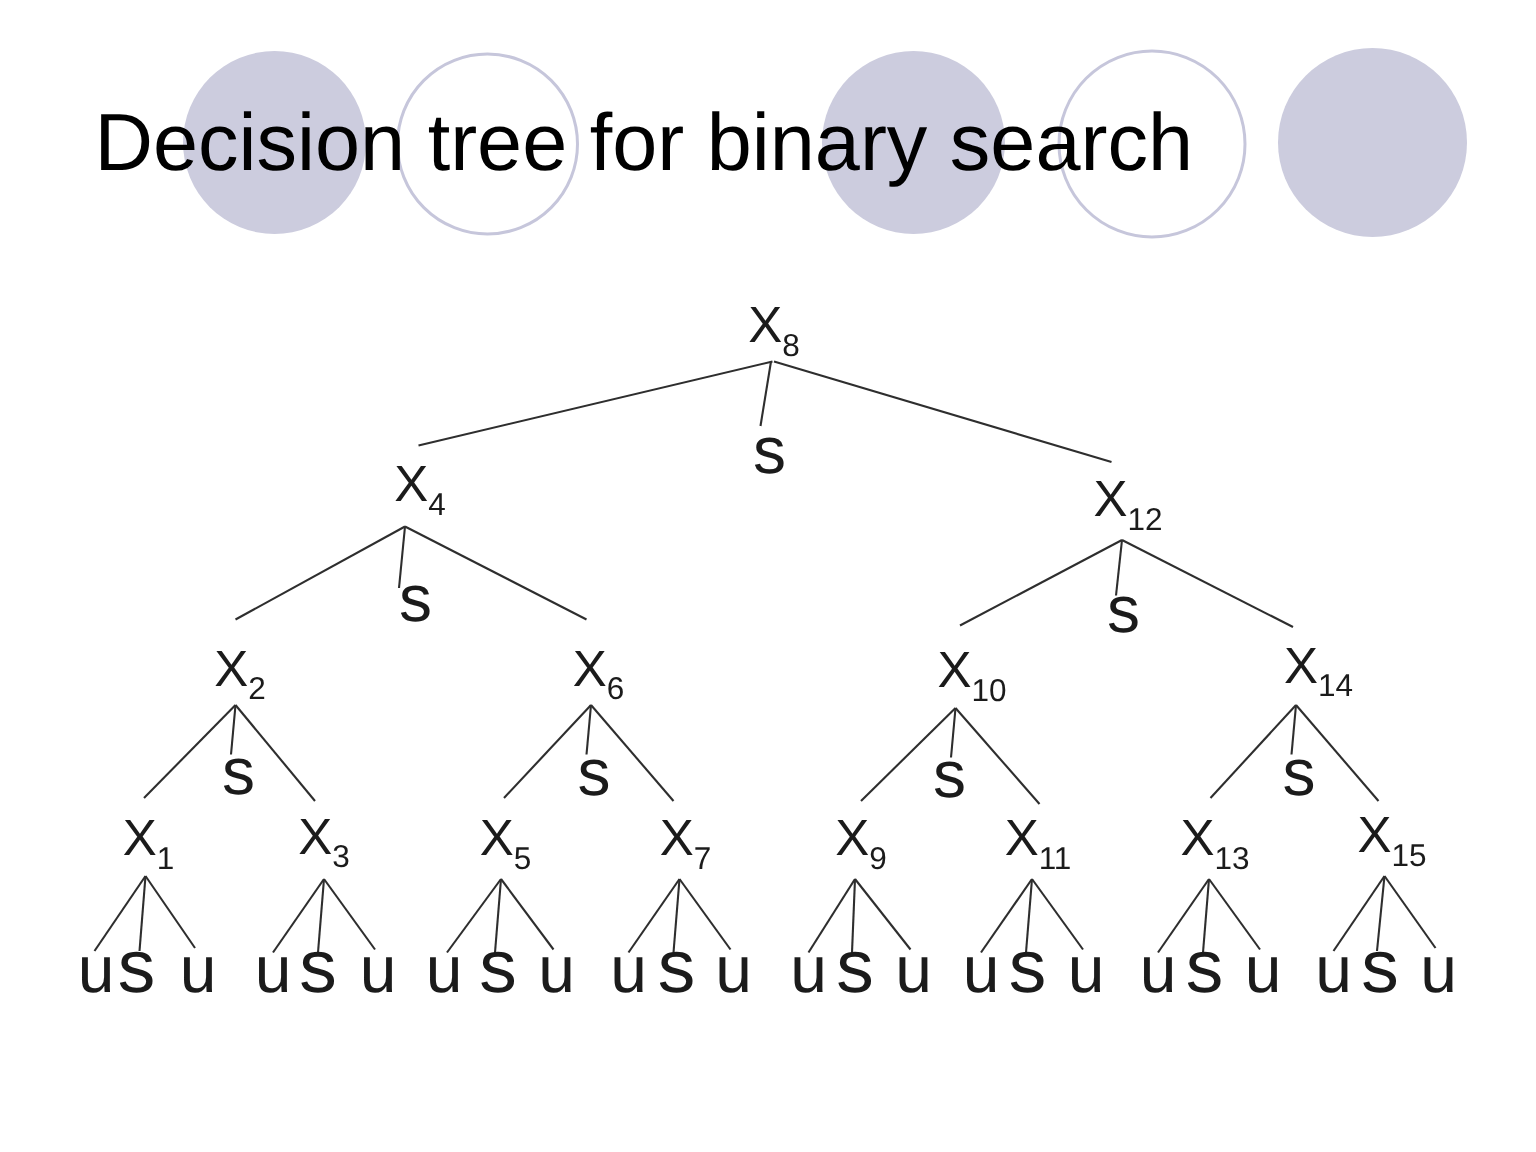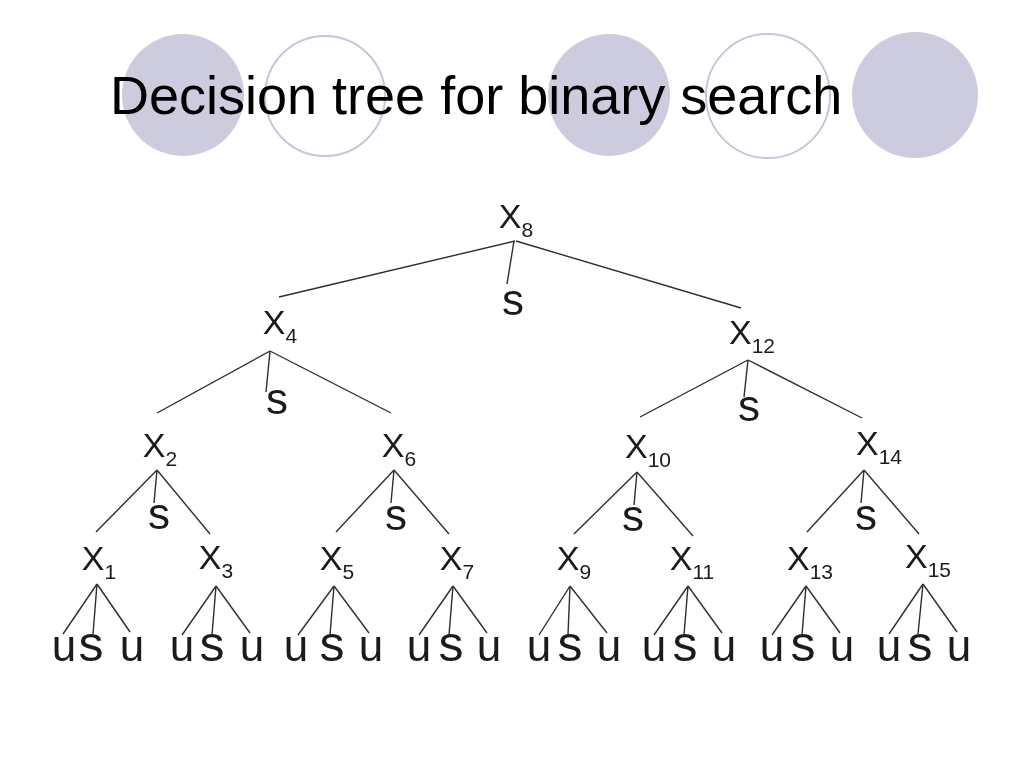--- a/index.html
+++ b/index.html
@@ -3,21 +3,21 @@
 <meta charset="utf-8">
 <style>
   html,body { margin:0; padding:0; }
   body {
     width:1024px; height:768px; position:relative; overflow:hidden;
     background:#ffffff;
     font-family:"Liberation Sans", sans-serif;
   }
   .title {
     position:absolute; left:63px; top:64px; z-index:2;
-    font-size:54px; color:#000000; white-space:nowrap; letter-spacing:0;margin-left:47px;
+    font-size:54px; color:#000000; white-space:nowrap; letter-spacing:0;
   }
   svg.diagram { position:absolute; left:0; top:0; z-index:1; }
   svg text { fill:#1b1b1b; }
   .node { font-size:34px; text-anchor:middle; }
   .node .sub { font-size:21px; }
   .slabel { font-size:44px; text-anchor:middle; }
   .leaf { font-size:44px; text-anchor:middle; }
   .leaf-s { font-size:50px; }
   .edges line { fill:none; stroke-width:1.4; }
   .circ-line { fill:#ffffff; stroke-width:2; }

